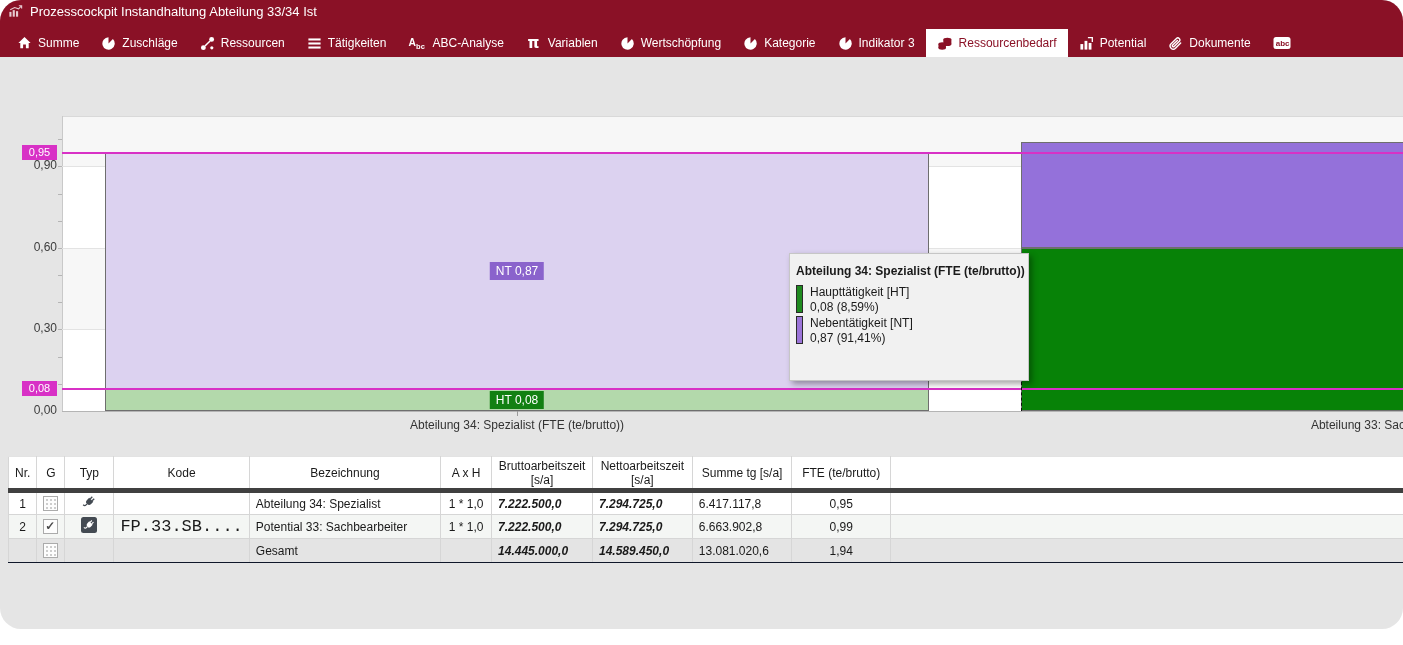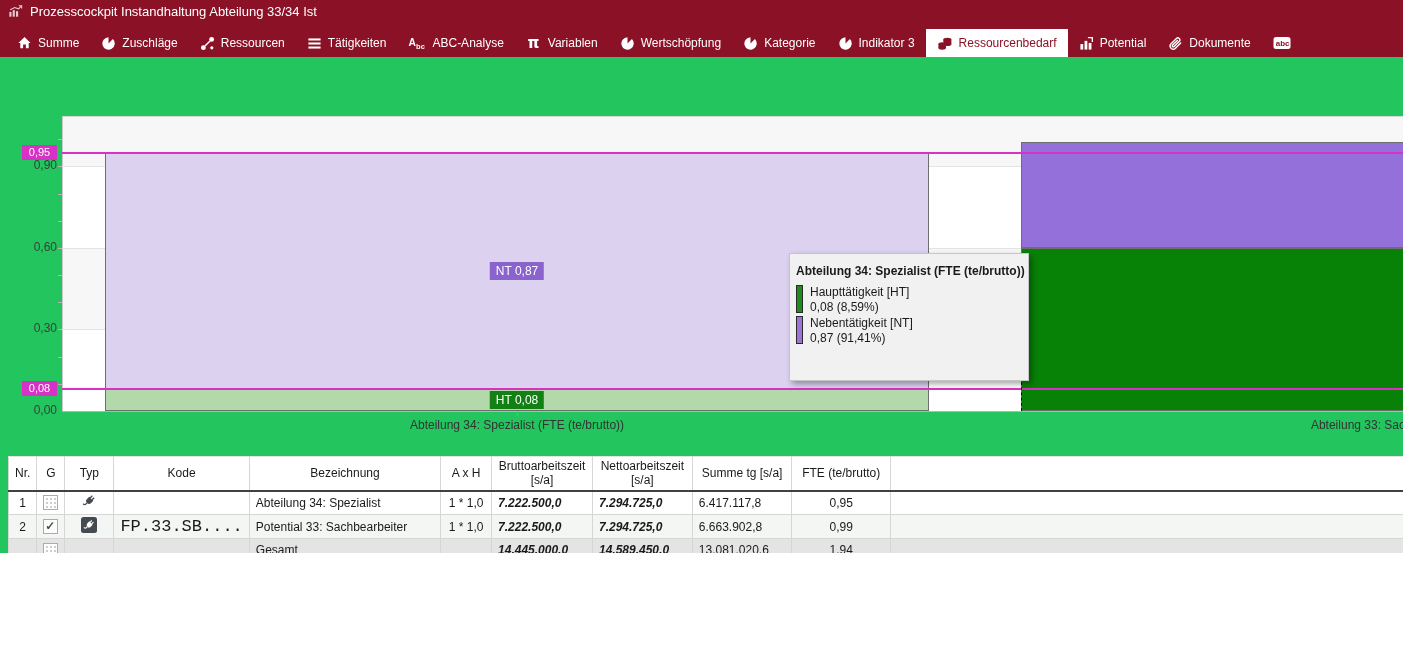--- a/index.html
+++ b/index.html
@@ -1,17 +1,17 @@
 <!DOCTYPE html>
 <html><head>
 <meta charset="utf-8">
 <style>
   html,body{margin:0;padding:0;background:#fff;}
   body{width:1403px;height:645px;overflow:hidden;font-family:"Liberation Sans",sans-serif;}
-  #app{position:relative;width:1403px;height:553px;background:#22c55e;overflow:hidden;}
+  #app{position:relative;width:1403px;height:629px;background:#e5e5e5;overflow:hidden;border-radius:21px;}
 
   
   .titlebar{position:absolute;left:0;top:0;width:100%;height:22px;background:#8a1126;color:#fff;
     display:flex;align-items:center;gap:7px;padding-left:8px;box-sizing:border-box;font-size:13px;}
   .titlebar svg{flex:none;}
 
   
   .tabbar{position:absolute;left:0;top:22px;width:100%;height:35px;background:#8a1126;
     display:flex;align-items:stretch;padding-left:6px;box-sizing:border-box;overflow:hidden;white-space:nowrap;}
   .tab{display:flex;align-items:center;gap:6px;padding:0 11px;margin-top:7px;color:#fff;font-size:12px;flex:none;cursor:default;}
@@ -30,26 +30,26 @@
   .tt-item{display:flex;gap:7px;margin-bottom:1px;}
   .tt-marker{width:7px;height:28px;border:1px solid #2a2a2a;flex:none;margin-left:2px;box-sizing:border-box;}
   .tt-lines div{line-height:15px;white-space:nowrap;}
 
   
   .grid-wrap{position:absolute;left:8px;top:456px;}
   table{border-collapse:collapse;table-layout:fixed;font-size:12px;color:#1a1a1a;}
   th,td{border:1px solid #d6d6d6;padding:0 6px;height:24px;box-sizing:border-box;
     overflow:hidden;white-space:nowrap;background:#fff;}
   thead th{height:34px;font-weight:normal;text-align:center;vertical-align:middle;
-    border-top:1px solid #e3e3e3;border-bottom:2px solid #404040;line-height:14px;}
+    border-top:1px solid #e3e3e3;border-bottom:5px solid #404040;line-height:14px;}
   td.c,th.c{text-align:center;}
   td.i{font-style:italic;font-weight:bold;}
   td.mono{font-family:"Liberation Mono",monospace;font-size:17px;}
   tr.sel td{background:#f4f6f4;}
-  tr.total td{background:#e4e4e4;border-bottom:3px solid #0f172a;}
+  tr.total td{background:#e4e4e4;border-bottom:1px solid #0f172a;}
   th.trail,td.trail{border-right:none;}
   .cb{width:13px;height:13px;border:1px solid #ababab;background:#fdfdfd;display:inline-block;
     position:relative;vertical-align:middle;box-sizing:content-box;}
   .cb.dotted{background-image:radial-gradient(#cdcdcd 1px, transparent 1.1px);background-size:4px 4px;background-position:1px 1px;}
   .cb.checked::after{content:"\2713";position:absolute;left:1px;top:-1px;font-size:12px;font-weight:bold;color:#4a4a4a;}
 </style>
 </head>
 <body>
 
 <div id="app">

